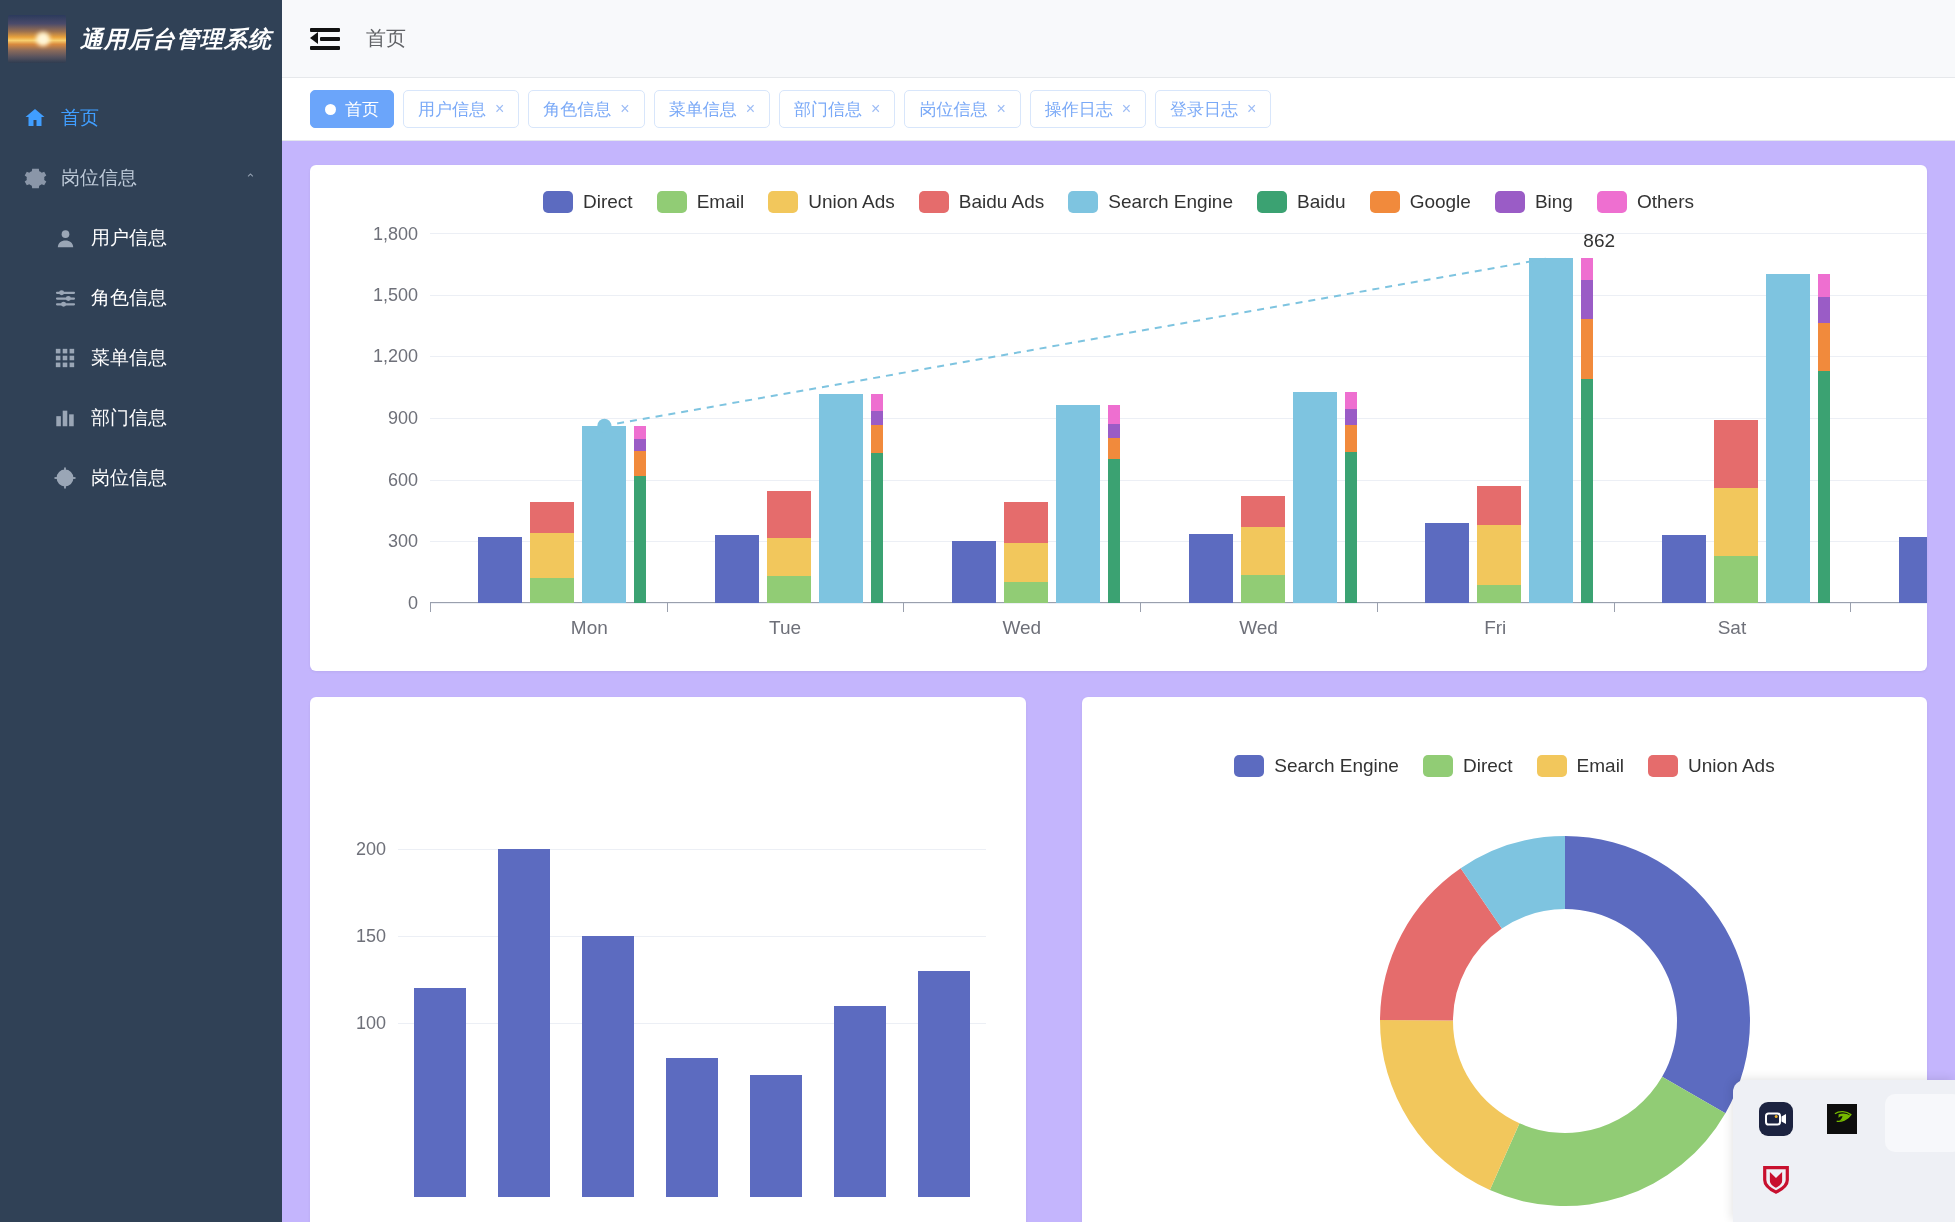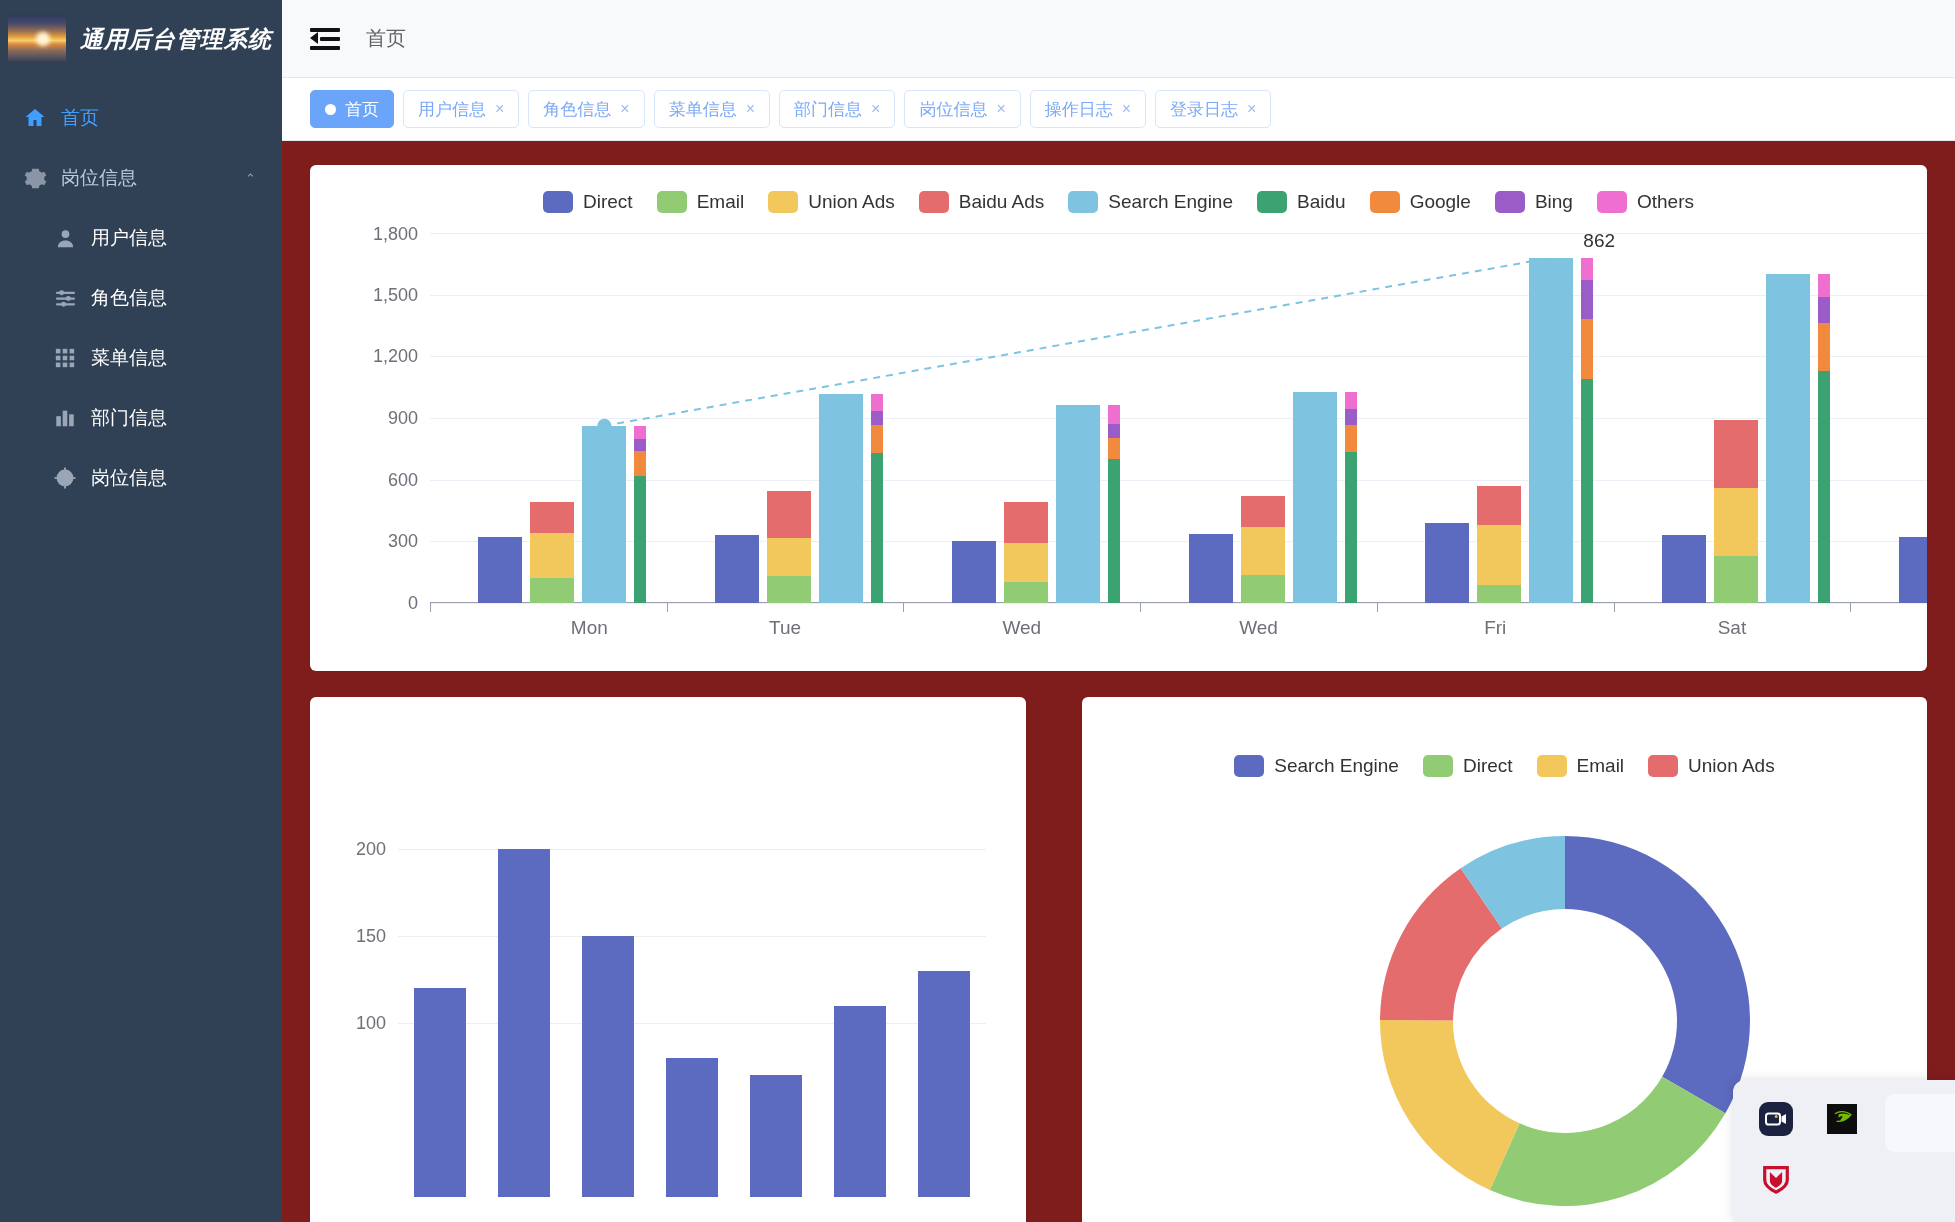--- a/index.html
+++ b/index.html
@@ -89,21 +89,21 @@
     padding: 0 14px; border: 1px solid #d8e6fb; border-radius: 5px;
     background: #fff; font-size: 17px; color: #7aa9f7; cursor: pointer;
     white-space: nowrap;
   }
   .tab.active { background: #6ba5fa; border-color: #6ba5fa; color: #fff; }
   .tab .dot { width: 11px; height: 11px; border-radius: 50%; background: #fff; }
   .tab .x { font-size: 16px; color: #9dbcf5; }
 
   .content {
     flex: 1; overflow: hidden; padding: 24px 28px 0 28px;
-    background: #7f1d1d;
+    background: #c4b5fd;
   }
   .card {
     background: #fff; border-radius: 6px; box-shadow: 0 1px 3px rgba(0,0,0,.06);
   }
   .card-top { height: 506px; padding: 16px 0 0 0; overflow: hidden; }
   .row2 { display: flex; gap: 56px; margin-top: 26px; height: 560px; }
   .card-bl { width: 716px; }
   .card-br { flex: 1; }
 
   

